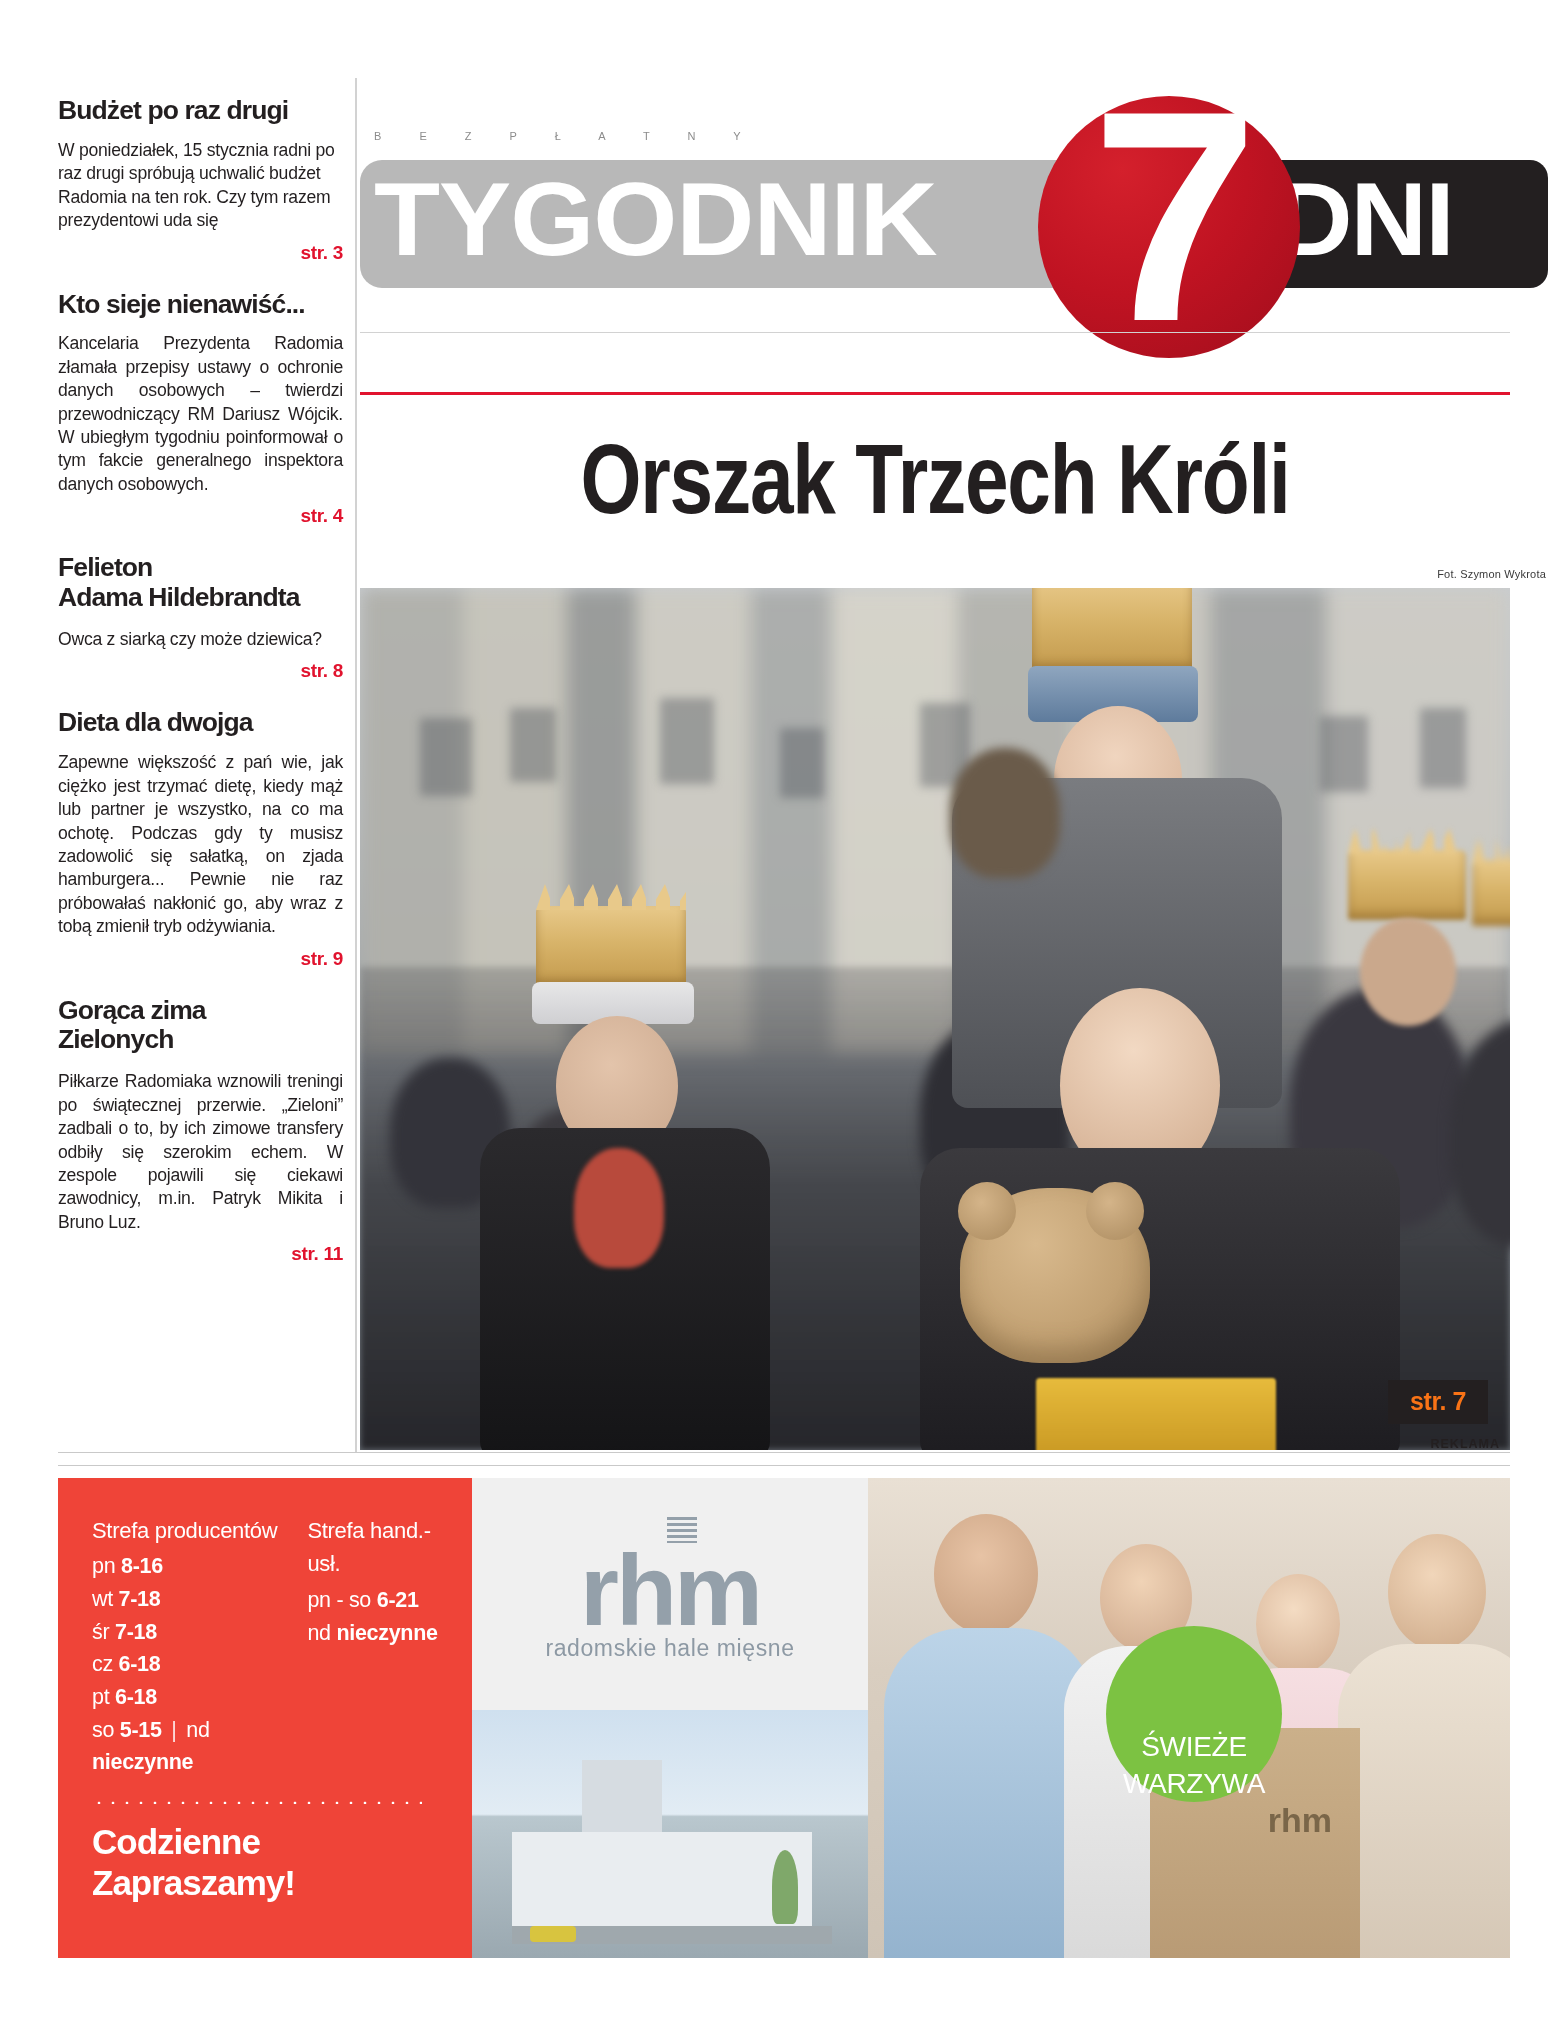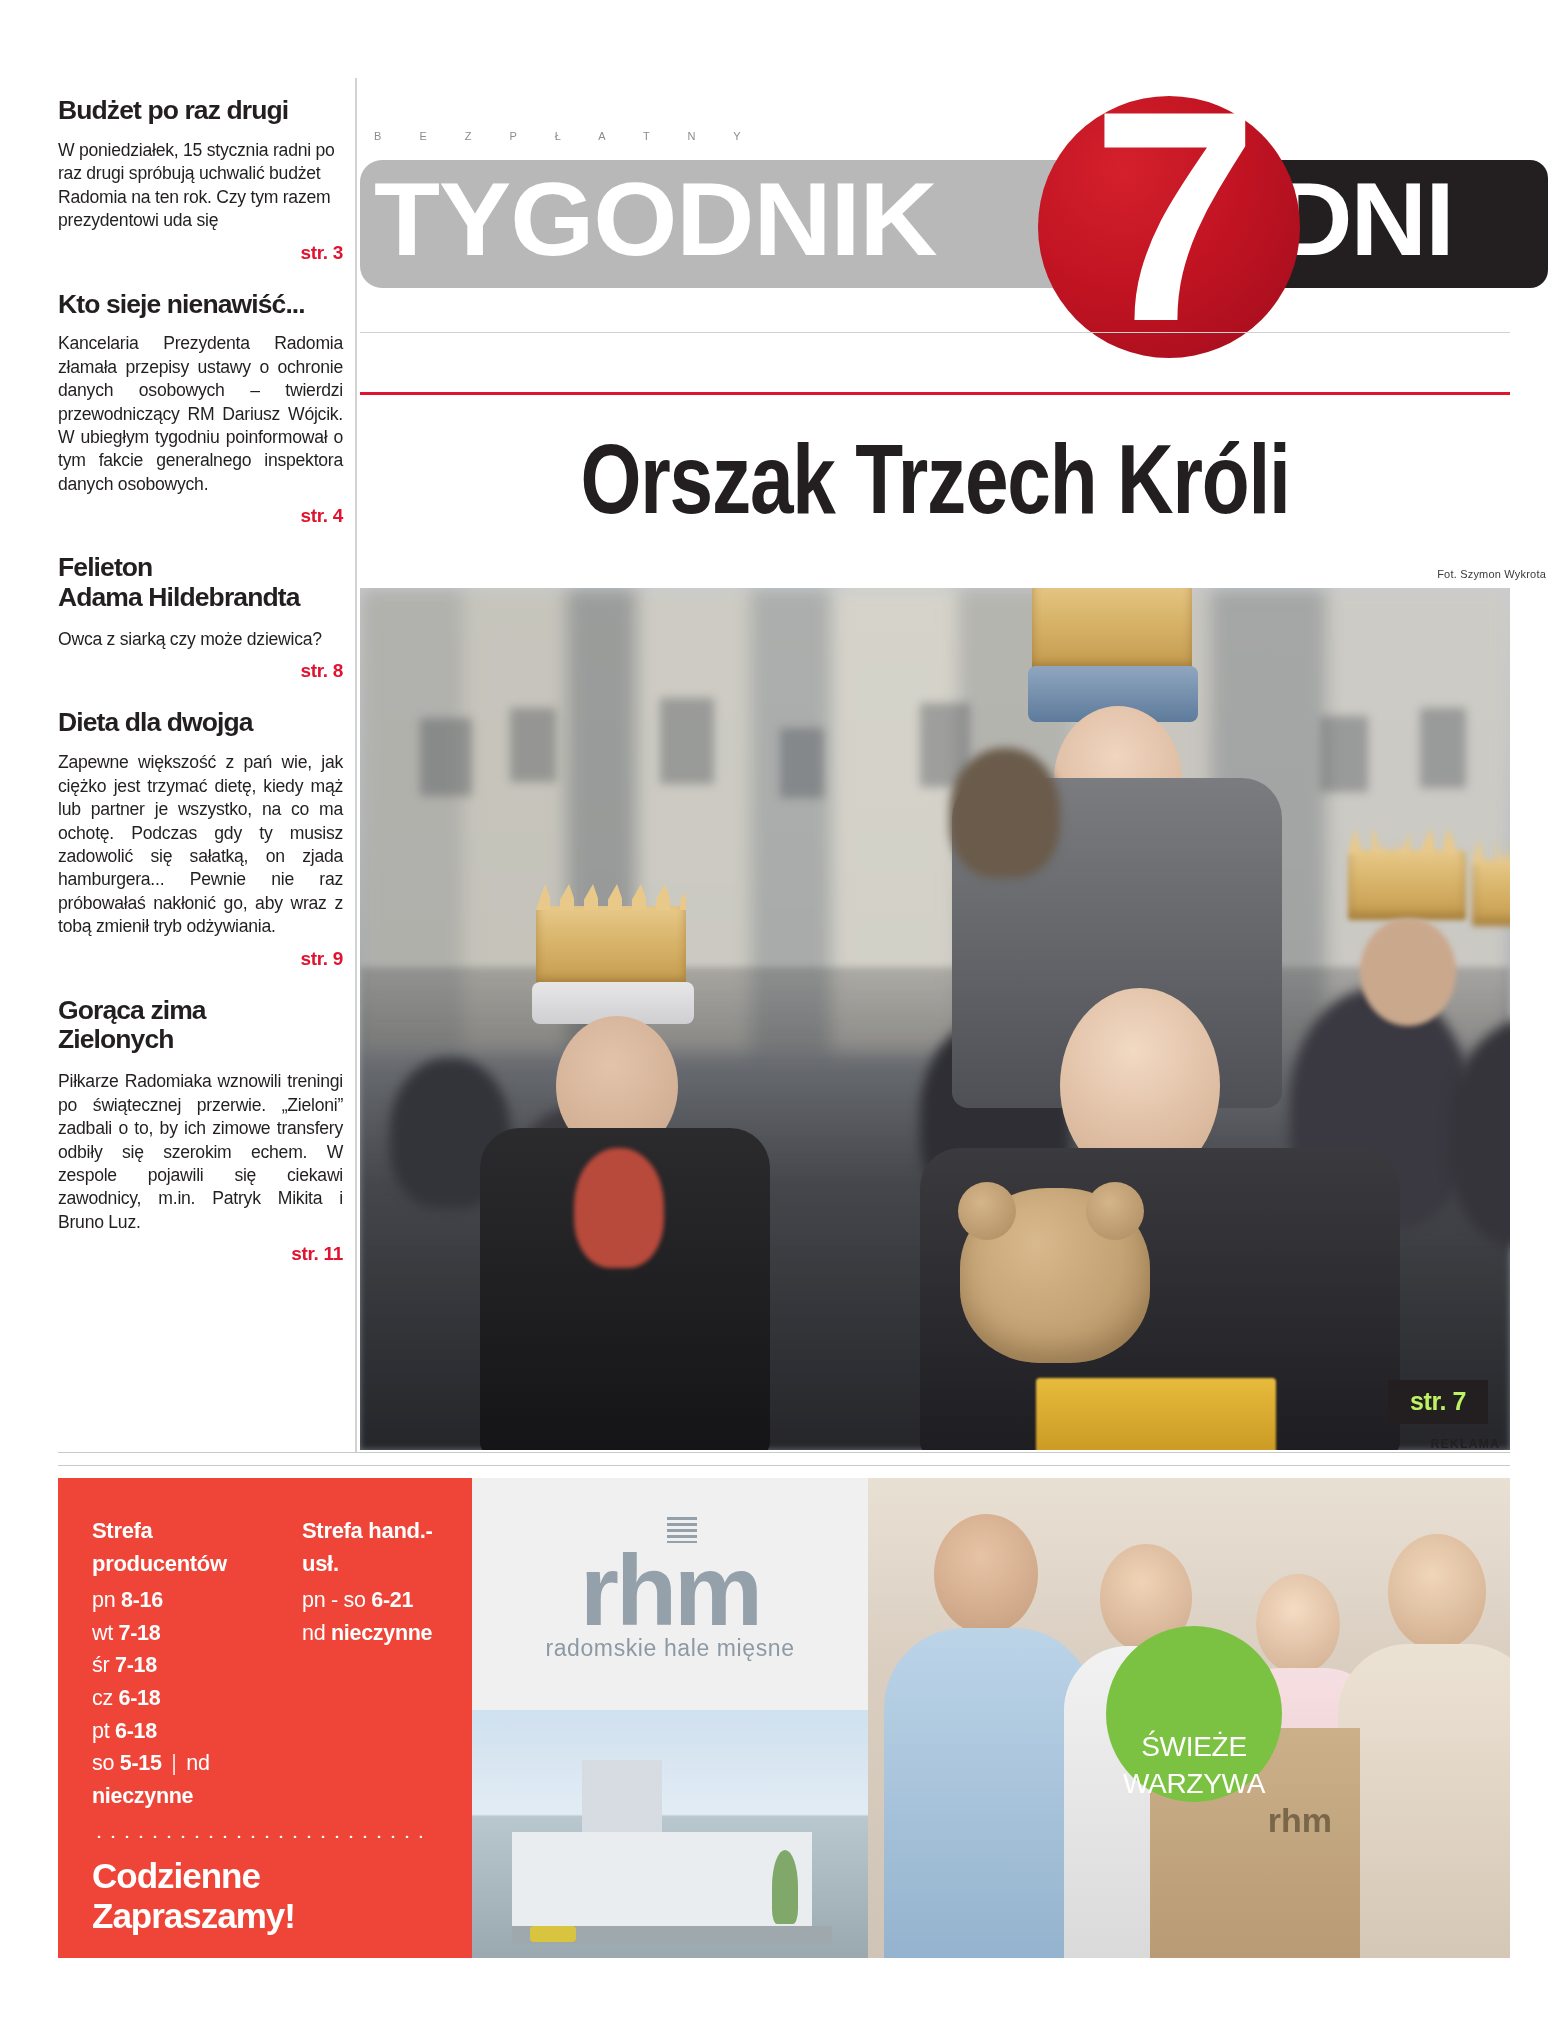--- a/index.html
+++ b/index.html
@@ -186,21 +186,21 @@
   .head{position:absolute;border-radius:50%;}
   .teddy{
     position:absolute;width:190px;height:175px;border-radius:46% 46% 42% 42%;
     background:radial-gradient(ellipse at 40% 32%, #d8b98d 0%, #c3a274 55%, #a8885c 100%);
     box-shadow:inset 0 -14px 24px rgba(110,85,50,.4);
   }
   .teddy-ear{position:absolute;width:58px;height:58px;border-radius:50%;
     background:radial-gradient(circle at 40% 35%, #d4b489, #ab8b5f);}
   .strpage{
     position:absolute;right:22px;bottom:26px;
-    background:#231f20;color:#bef264;font-weight:bold;font-size:25px;
+    background:#231f20;color:#f97316;font-weight:bold;font-size:25px;
     padding:7px 22px 8px 22px;letter-spacing:-0.4px;
   }
 
   
   .rule-bottom1{position:absolute;left:58px;top:1452px;width:1452px;height:1px;background:#c9c9c9;}
   .rule-bottom2{position:absolute;left:58px;top:1465px;width:1452px;height:1px;background:#c9c9c9;}
   .reklama{
     position:absolute;right:58px;top:1437px;
     font-size:12.5px;font-weight:bold;letter-spacing:1px;color:#231f20;
   }
@@ -211,21 +211,21 @@
     background:#ffffff;overflow:hidden;display:flex;
   }
   .ad-left{
     position:relative;width:414px;height:100%;
     background:#ef4438;color:#ffffff;padding:36px 30px 0 34px;
   }
   .ad-hours{display:flex;gap:22px;}
   .hr-col{font-size:21.5px;line-height:1.52;letter-spacing:-0.3px;}
   .hr-col .lab{font-weight:normal;}
   .hr-col .val{font-weight:bold;}
-  .hr-head{font-size:22px;font-weight:bold;margin-bottom:3px;letter-spacing:-0.3px;}
+  .hr-head{font-size:22px;font-weight:normal;margin-bottom:3px;letter-spacing:-0.3px;}
   .hr-sep{opacity:.85;padding:0 4px;}
   .ad-dots{
     margin:22px 0 18px 0;width:330px;height:3px;
     background-image:radial-gradient(circle, #ffffff 1.5px, transparent 1.6px);
     background-size:14px 4px;background-repeat:repeat-x;
   }
   .ad-slogan{
     font-size:35px;font-weight:bold;line-height:1.16;letter-spacing:-1px;
   }
   .ad-mid{

